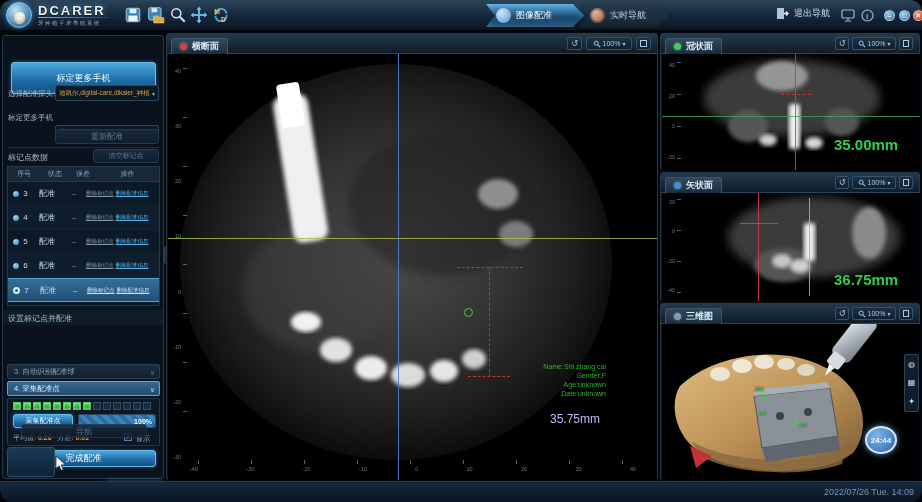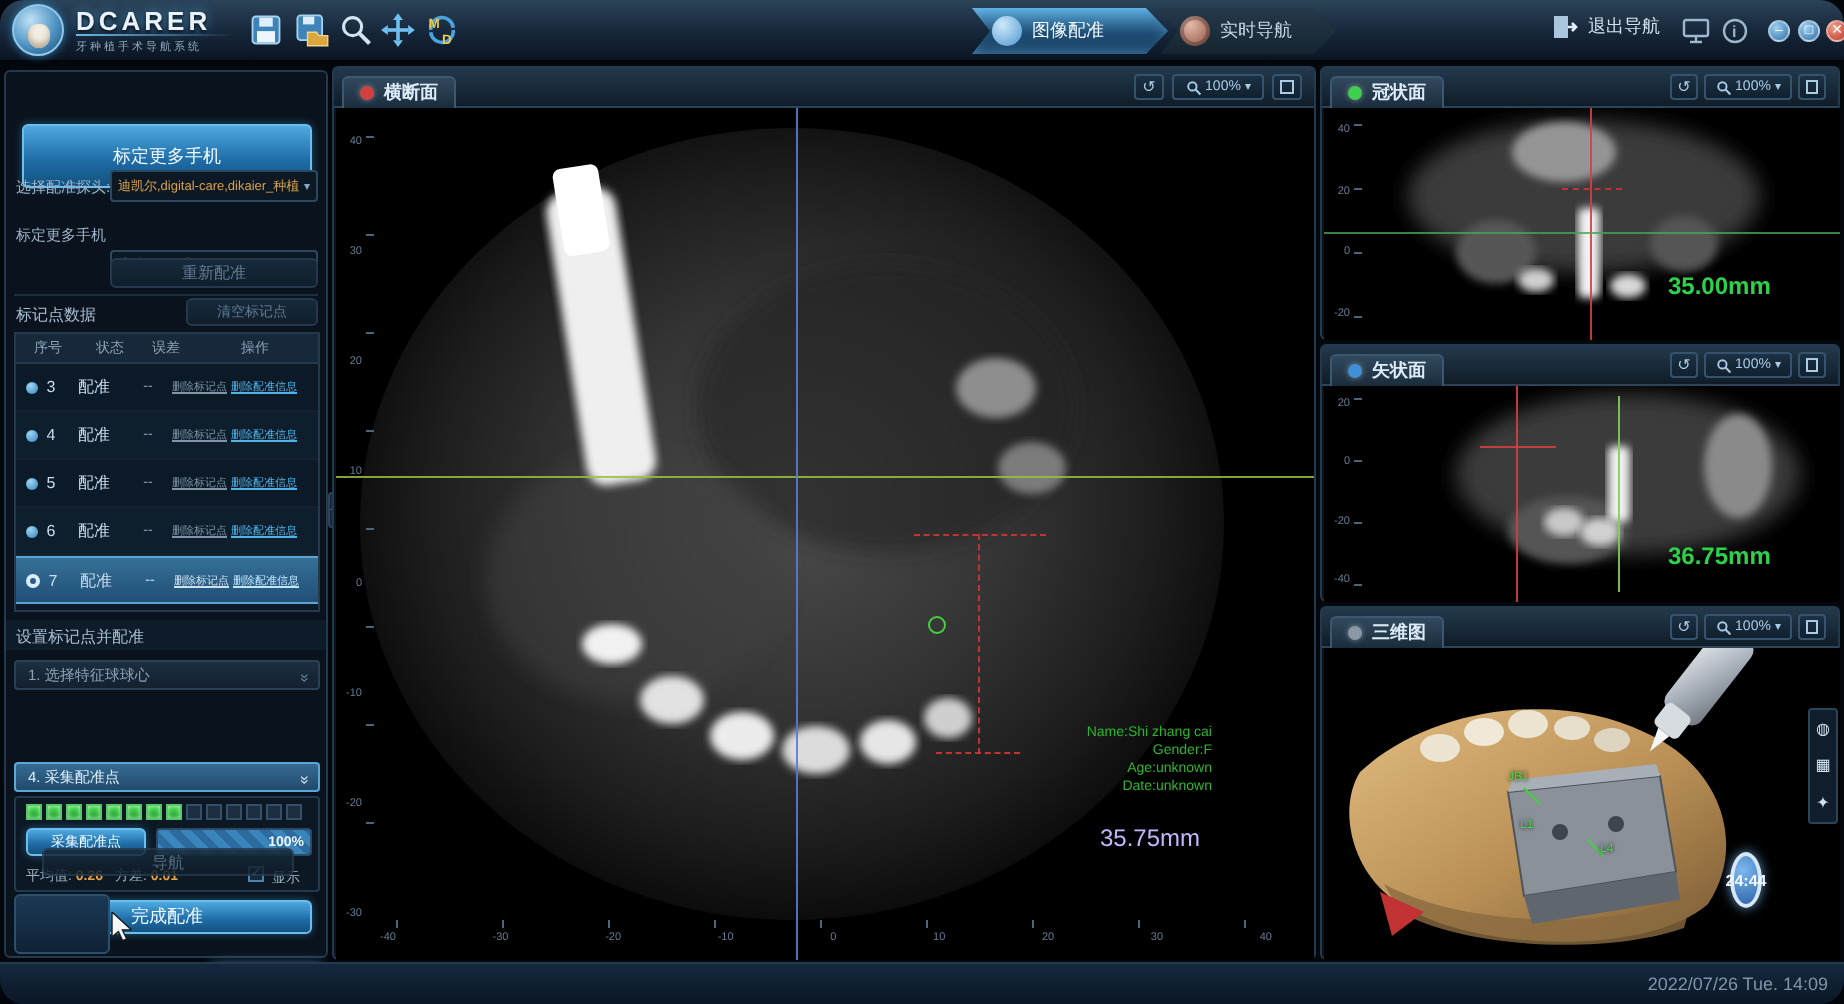--- a/index.html
+++ b/index.html
@@ -51,21 +51,21 @@
   .tile .tl{font-size:6.5px;color:#9db8cf;line-height:8px;}
   .tile.glow{border:1px solid #5fb2e8;box-shadow:0 0 6px rgba(80,170,235,.7);}
   
   .vlabels{display:flex;flex-direction:column;justify-content:space-between;align-items:flex-end;font-size:5.5px;color:#647c92;}
   .hlabels{display:flex;justify-content:space-between;font-size:5.5px;color:#647c92;}
   .vticks{background:repeating-linear-gradient(to bottom,#4c647a 0 1px,transparent 1px 49px);width:4px;}
   .hticks{background:repeating-linear-gradient(to right,#4c647a 0 1px,transparent 1px 53px);height:4px;}
   .patient-block{text-align:right;font-size:7px;line-height:9px;color:#2eb52e;}
   .patient-block span{display:block;}
   .meas-red{font-size:12px;font-weight:normal;color:#c4b5fd;}
-  .meas-green{font-size:12px;font-weight:bold;color:#2ed14a;}
+  .meas-green{font-size:15px;font-weight:bold;color:#2ed14a;}
   .glabel{position:absolute;font-size:6px;color:#3fd43f;text-shadow:0 0 2px #000;}
   #bottombar{left:0;top:481px;width:922px;height:21px;background:linear-gradient(#15293f,#0a1624);border-top:1px solid #23394d;}
 </style>
 </head>
 <body>
 
 <div id="stage">
 
   <div id="topbar" class="abs">
     <div class="abs logo" style="left:6px;top:2px;">
@@ -206,22 +206,22 @@
         
         
         
         
       </div>
     </div>
 
     <div class="abs" style="left:0;top:274px;width:160px;height:15px;background:#0e1b28;"></div>
     <div class="abs" style="left:5px;top:277px;font-size:8px;color:#a9bed2;">设置标记点并配准</div>
 
-    <div class="acc" style="left:4px;top:294px;">
-      <span>1. 选择特征球球心</span><span class="chev">»</span>
+    <div class="acc" style="left:4px;top:328px;">
+      <span>3. 自动识别配准球</span><span class="chev">»</span>
     </div>
     <div class="acc active" style="left:4px;top:345px;">
       <span>4. 采集配准点</span><span class="chev" style="color:#dff0fc;">»</span>
     </div>
 
     <div class="abs" style="left:4px;top:362px;width:153px;height:48px;background:#0c1824;border:1px solid #223a4e;border-radius:2px;">
       <div class="abs" style="left:5px;top:3px;display:flex;gap:2px;">
         <span class="sq on"></span>
           <span class="sq on"></span>
           <span class="sq on"></span>
@@ -526,21 +526,21 @@
           <polygon points="185,48 192,48 189,60" fill="#f4f6f8"></polygon>
         </g>
         <polygon points="28,122 50,132 34,144" fill="#c23232"></polygon>
         <line x1="108" y1="78" x2="100" y2="70" stroke="#3fd43f" stroke-width="1"></line>
         <line x1="132" y1="96" x2="140" y2="104" stroke="#3fd43f" stroke-width="1"></line>
       </svg>
       <span class="glabel" style="left:92px;top:62px;">JB1</span>
       <span class="glabel" style="left:98px;top:86px;">L1</span>
       <span class="glabel" style="left:138px;top:98px;">L4</span>
       
-      <div class="abs" style="left:203px;top:102px;width:16px;height:28px;border-radius:50%;background:radial-gradient(circle at 35% 30%,#7db8ee,#2d64a8);border:2px solid #d5e8fa;box-shadow:0 0 6px rgba(120,180,240,.8);display:flex;align-items:center;justify-content:center;">
+      <div class="abs" style="left:203px;top:102px;width:32px;height:28px;border-radius:50%;background:radial-gradient(circle at 35% 30%,#7db8ee,#2d64a8);border:2px solid #d5e8fa;box-shadow:0 0 6px rgba(120,180,240,.8);display:flex;align-items:center;justify-content:center;">
         <span style="font-size:8px;font-weight:bold;color:#f2f9ff;">24:44</span>
       </div>
       
       <div class="abs" style="left:242px;top:30px;width:15px;height:58px;background:#101d2b;border:1px solid #2b4458;border-radius:2px;display:flex;flex-direction:column;align-items:center;justify-content:space-around;">
         <span style="font-size:8px;color:#cfe2f2;">◍</span>
         <span style="font-size:8px;color:#cfe2f2;">▦</span>
         <span style="font-size:8px;color:#cfe2f2;">✦</span>
       </div>
     </div>
   </div>

